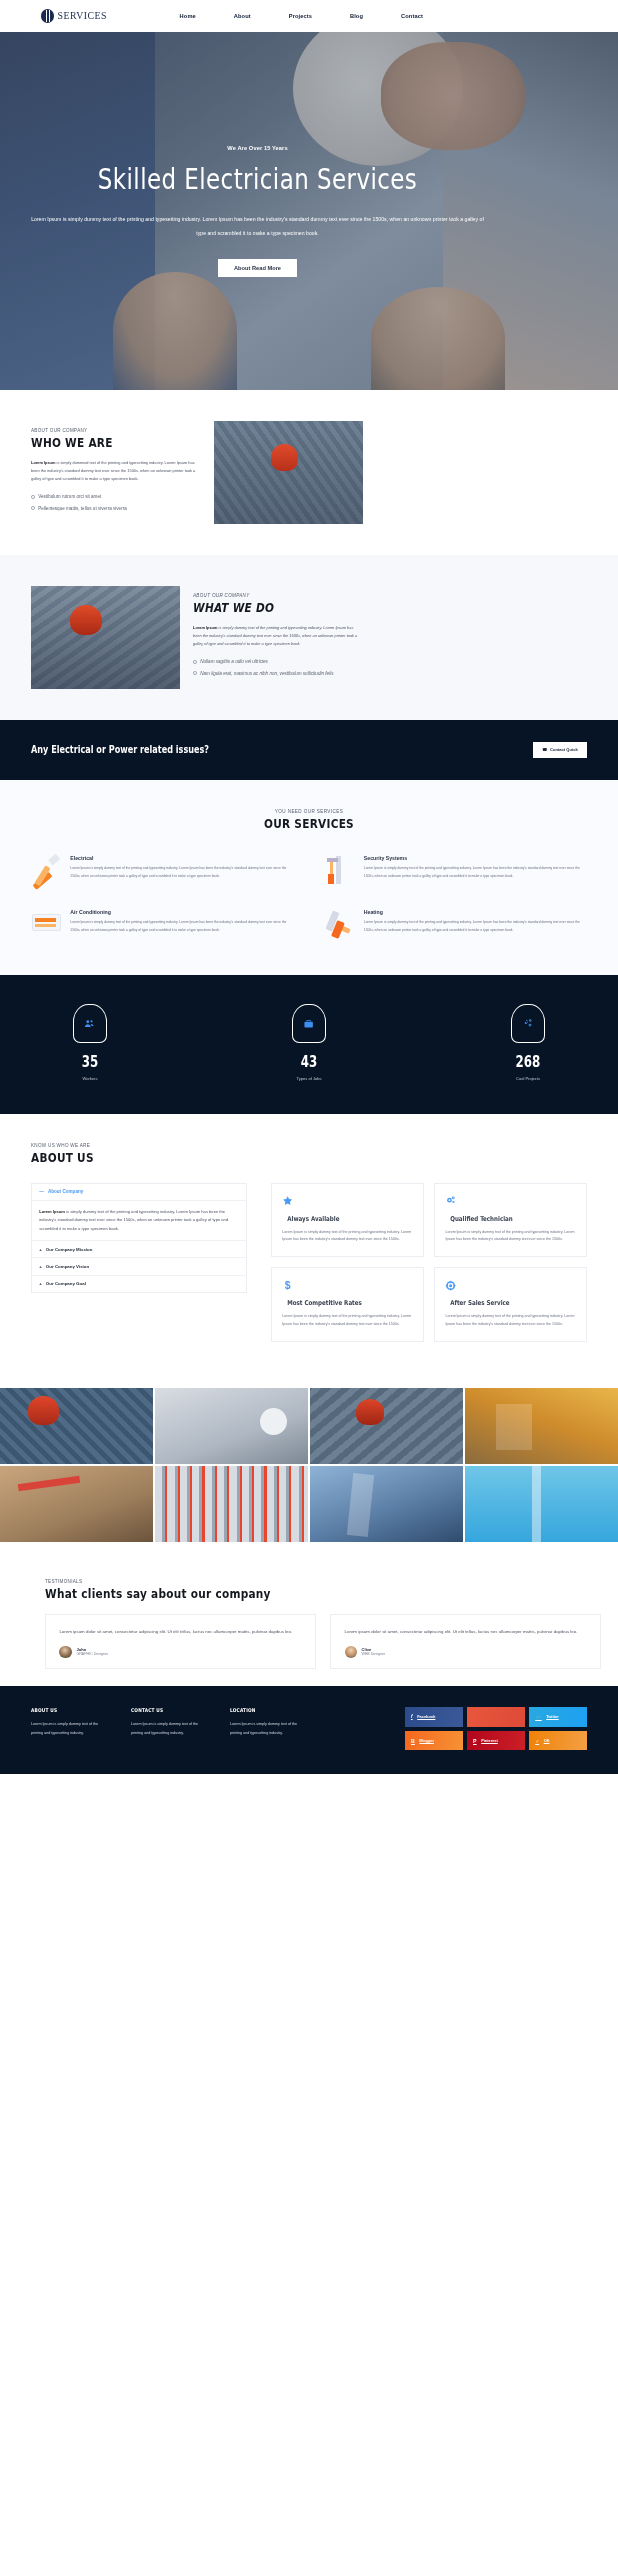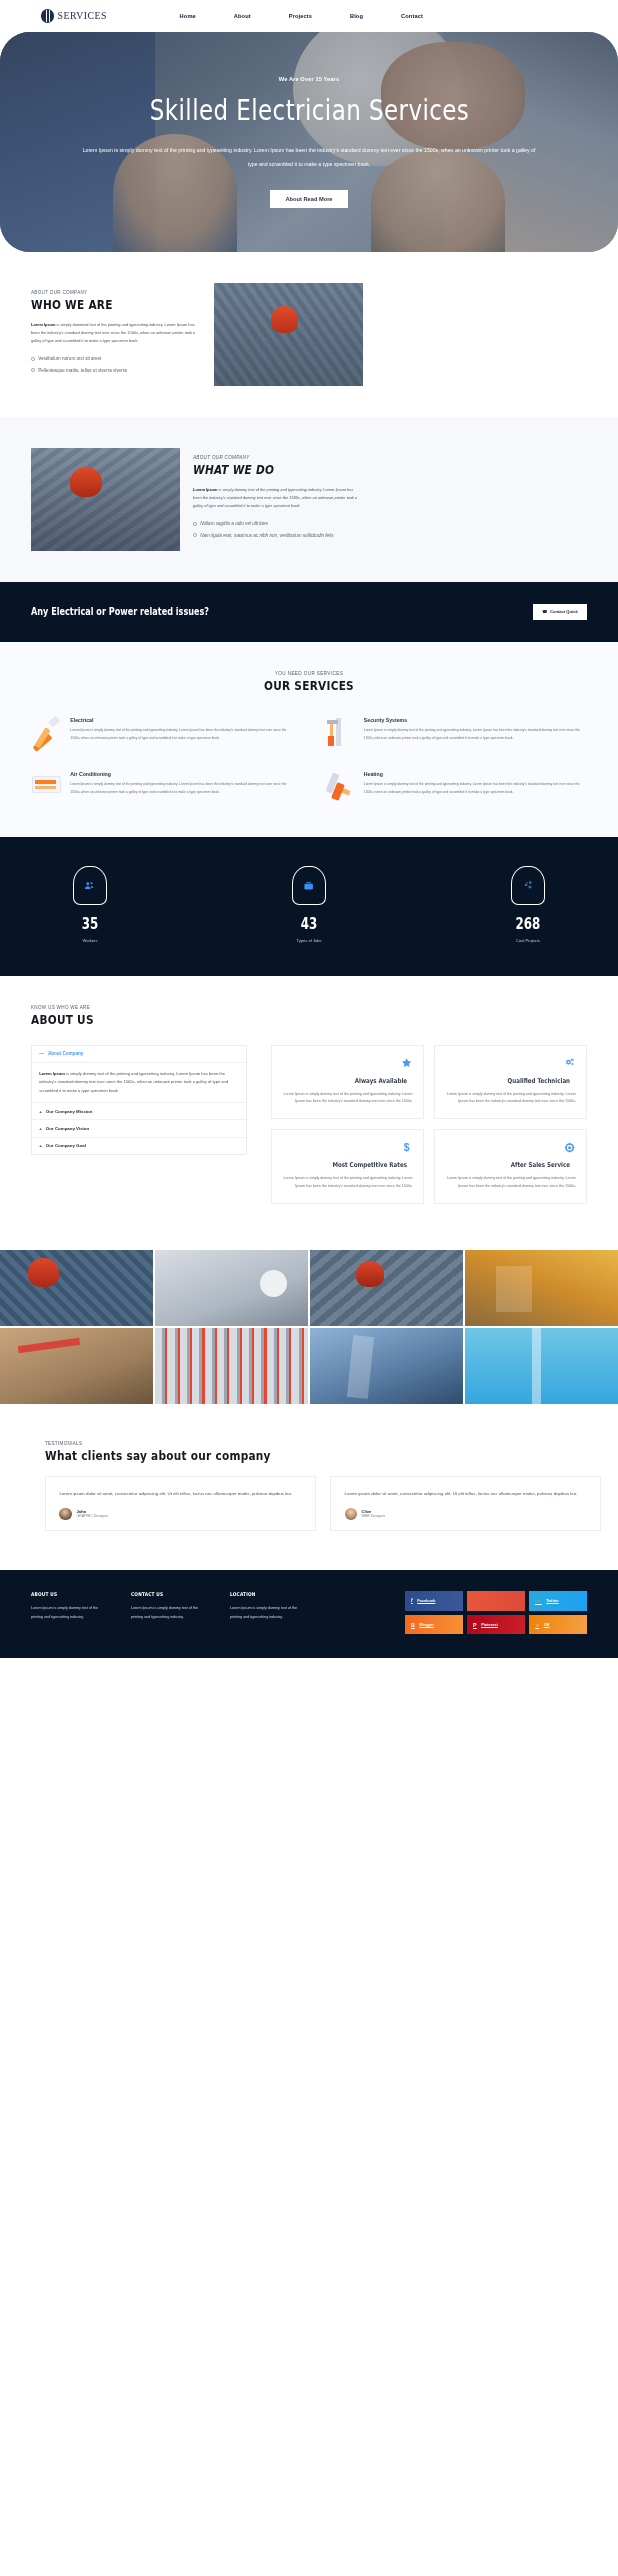--- a/index.html
+++ b/index.html
@@ -22,23 +22,23 @@
   .brand { display: flex; align-items: center; gap: 3.1px; width: 118px; }
   .brand-mark { width: 13.4px; height: 13.4px; border-radius: 50%; background: #1b2a4e; position: relative; flex: none; }
   .brand-mark::before { content: ""; position: absolute; left: 4.6px; top: 1px; width: 1.5px; height: 11.3px; background: #fff; }
   .brand-mark::after { content: ""; position: absolute; left: 7.7px; top: 1px; width: 1.5px; height: 11.3px; background: #fff; }
   .brand-name { font-family: "Liberation Serif", serif; font-size: 9.8px; letter-spacing: 0.5px; color: #1b2a4e; }
   .nav-links { display: flex; gap: 38px; margin-left: 20.6px; }
   .nav-links a { color: #0d1b33; font-size: 5.7px; font-weight: 600; text-decoration: none; letter-spacing: 0.1px; }
 
   
   .hero {
-    position: relative; height: 220px; overflow: hidden;
+    position: relative; height: 358px; overflow: hidden;
     background: linear-gradient(145deg,#2d3b55 0%, #5e6c80 35%, #97a4b4 60%, #6c7a8c 100%);
-    display: flex; align-items: center; justify-content: center; border-radius: 30px;
+    display: flex; align-items: center; justify-content: flex-start;
   }
   .hero .photo-l { position: absolute; left: 0; top: 0; width: 155px; height: 100%;
     background: linear-gradient(160deg,#1e2e4f 0%,#2b4470 45%,#44618e 100%); }
   .hero .photo-r { position: absolute; right: 0; top: 0; width: 175px; height: 100%;
     background: linear-gradient(200deg,#4a5668 0%,#8b98a8 40%,#c9b1a0 100%); }
   .hero .helmet { position: absolute; right: 155px; top: -20.6px; width: 170px; height: 155px; border-radius: 50%;
     background: radial-gradient(circle at 40% 45%, #e8e4df 0%, #c8c3bd 60%, #a09a94 100%); opacity: .95; }
   .hero .face { position: absolute; right: 93px; top: 10.3px; width: 144px; height: 108px; border-radius: 45%;
     background: radial-gradient(circle at 50% 50%, #c99a7e 0%, #a87c60 70%, #7a5844 100%); opacity: .9; }
   .hero .hand-l { position: absolute; left: 113px; bottom: 0; width: 124px; height: 118px;
@@ -139,21 +139,21 @@
   .about-left { width: 216px; }
   .acc { border: 0.5px solid #ececf2; }
   .acc-head { padding: 5.7px 7.2px; display: flex; align-items: center; gap: 4.1px;
     font-size: 4.6px; font-weight: 700; color: #4a9bf5; border-bottom: 0.5px solid #f0f0f5; }
   .acc-body { padding: 7.2px; font-size: 4.1px; line-height: 2.0; color: #4b5260; border-bottom: 0.5px solid #f0f0f5; }
   .acc-body b { color: #14181f; }
   .acc-item { padding: 5.7px 7.2px; display: flex; align-items: center; gap: 4.1px;
     font-size: 4.4px; font-weight: 700; color: #22293a; border-bottom: 0.5px solid #f0f0f5; cursor: pointer; }
   .acc-item:last-child { border-bottom: none; }
   .about-right { flex: 1; display: grid; grid-template-columns: 1fr 1fr; gap: 10.3px; }
-  .fcard { border: 0.5px solid #eceef4; padding: 11.3px 10.3px 12.4px; text-align: right; }
+  .fcard { border: 0.5px solid #eceef4; padding: 11.3px 10.3px 12.4px; text-align: left; }
   .fcard svg { width: 11.3px; height: 11.3px; fill: #4a9bf5; margin-bottom: 6.2px; }
   .fcard-t { font-family: "DejaVu Sans Condensed","Liberation Sans Narrow","Liberation Sans",sans-serif;
     font-size: 6.7px; font-weight: 700; color: #3b4352; margin-bottom: 6.2px; transform: scaleX(.92); }
   .fcard-p { font-size: 3.6px; line-height: 2.1; color: #6a7181; }
 
   
   .gallery { display: grid; grid-template-columns: repeat(4, 1fr); gap: 2.1px; padding: 13.4px 0; }
   .gcell { height: 76px; position: relative; overflow: hidden; }
   .g1 { background: repeating-linear-gradient(45deg,#4e6a86 0 5.2px,#3d5670 5.2px 10.3px); }
   .g1::after { content:""; position:absolute; left:18%; top:10%; width:31px; height:29px; border-radius:50% 50% 40% 40%; background:linear-gradient(180deg,#e0462a,#a82a18); }
@@ -165,21 +165,21 @@
   .g4::after { content:""; position:absolute; left:20%; top:20%; width:36px; height:46px; background:rgba(255,255,255,.18); }
   .g5 { background: linear-gradient(160deg,#c9a57c 0%,#9d7e5c 60%,#6b543c 100%); }
   .g5::after { content:""; position:absolute; left:12%; top:18%; width:62px; height:7.2px; background:#d9443a; transform:rotate(-8deg); }
   .g6 { background: repeating-linear-gradient(90deg,#d7dce3 0 7.2px,#9aa6b4 7.2px 10.3px,#e8462c 10.3px 12.4px); }
   .g7 { background: linear-gradient(160deg,#8fb3d6 0%,#5b7ea6 55%,#2f4c6e 100%); }
   .g7::after { content:""; position:absolute; left:26%; top:10%; width:20.6px; height:62px; background:rgba(255,255,255,.25); transform:rotate(6deg); }
   .g8 { background: linear-gradient(180deg,#6fc6e8 0%,#35a6dd 100%); }
   .g8::after { content:""; position:absolute; left:44%; top:0; width:8.2px; height:100%; background:rgba(255,255,255,.45); }
 
   
-  .testi { background: #fff; padding: 23px 0 39px; margin-left: 28px; }
+  .testi { background: #fff; padding: 23px 0 17px; margin-left: 28px; }
   .testi-grid { display: grid; grid-template-columns: 1fr 1fr; gap: 14.4px; margin-top: 13.4px; }
   .tcard { border: 0.5px solid #ededf2; padding: 12.4px 13.4px 10.3px; }
   .tcard-p { font-size: 4.4px; line-height: 2.0; color: #4b5260; margin-bottom: 9.3px; }
   .tperson { display: flex; align-items: center; gap: 4.6px; }
   .avatar { width: 12.4px; height: 12.4px; border-radius: 50%; flex: none; }
   .av1 { background: radial-gradient(circle at 45% 35%, #e7c7a8 0%, #8a6b4e 55%, #2f3a28 100%); }
   .av2 { background: radial-gradient(circle at 50% 35%, #f0d4b4 0%, #c08e62 55%, #3f5068 100%); }
   .tname { font-size: 4.1px; font-weight: 700; color: #22293a; }
   .trole { font-size: 3.6px; color: #7b8292; }
 

